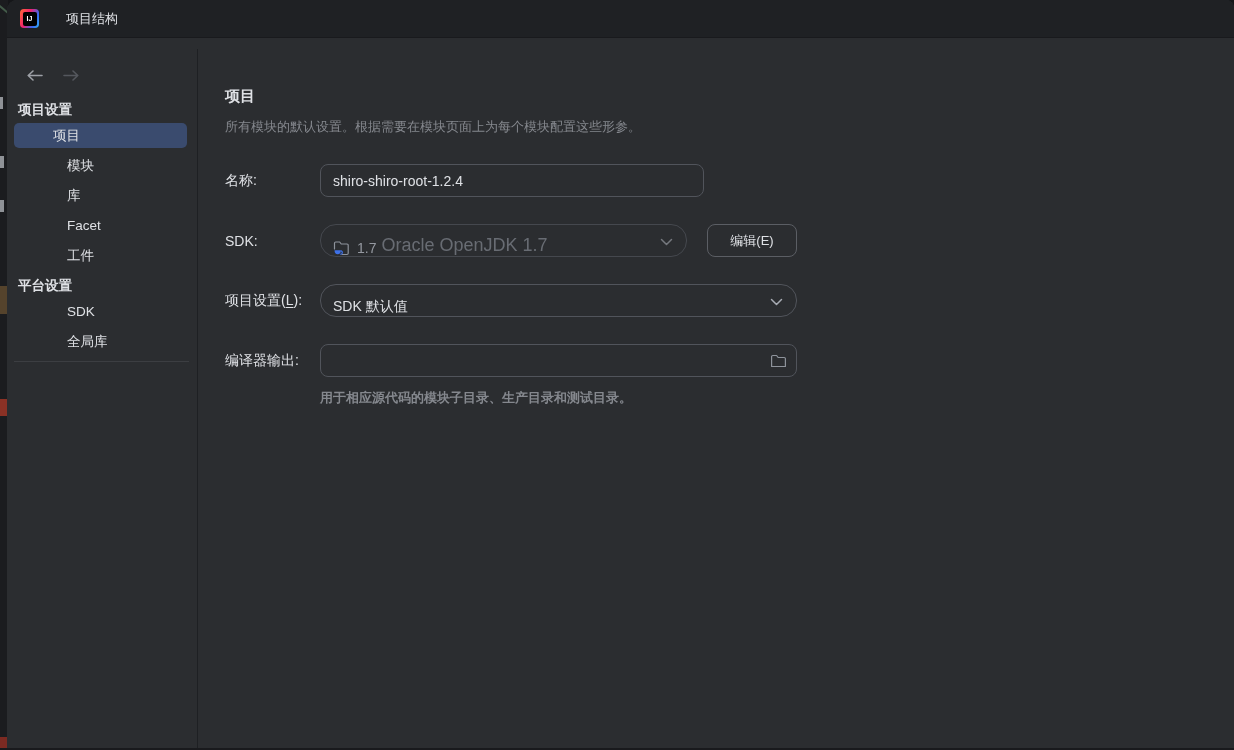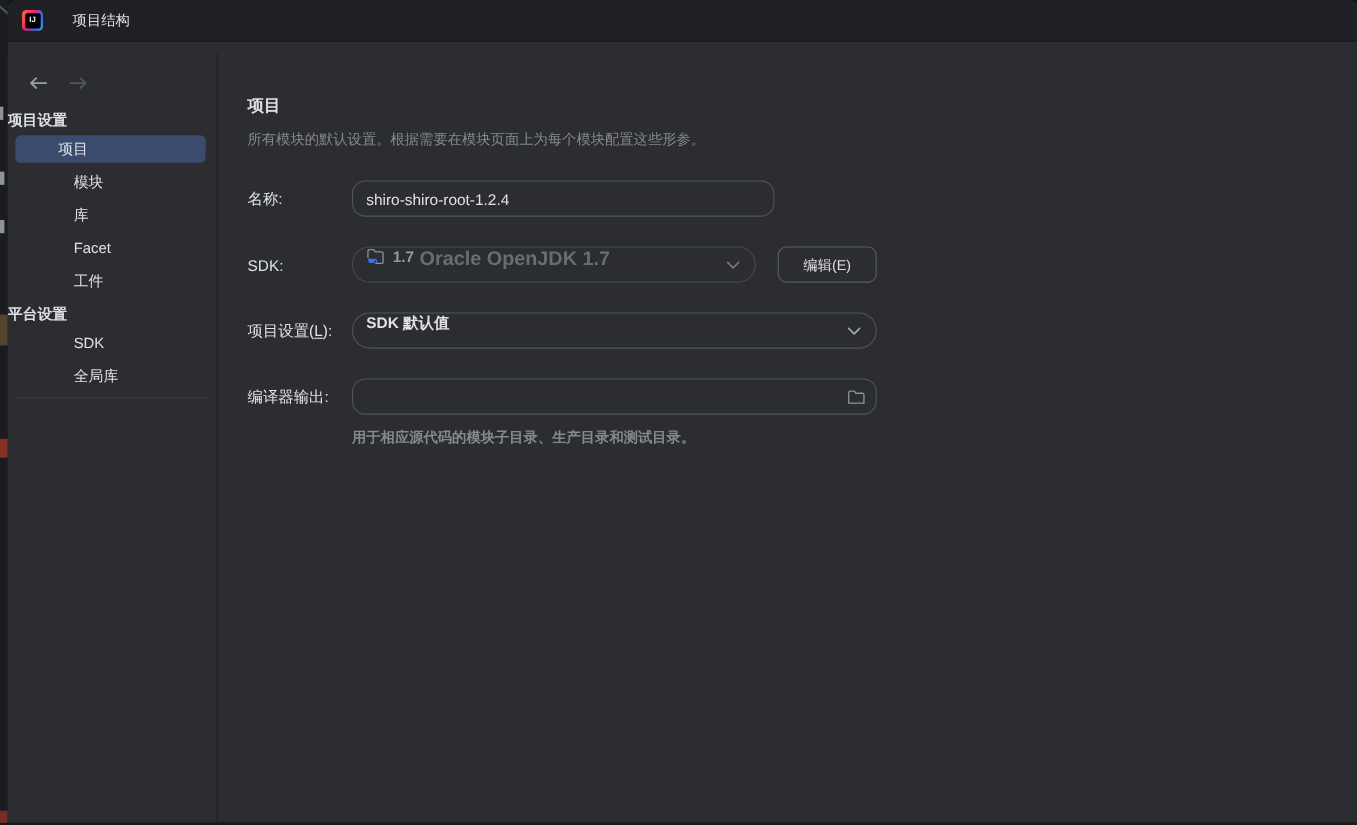--- a/index.html
+++ b/index.html
@@ -37,21 +37,21 @@
     display:flex; align-items:center; justify-content:center; }
   .win-title { margin-left:27px; font-size:13px; color:#dfe1e5; }
 
   
   .sidebar {
     position:absolute; left:0; top:49px; bottom:0; width:191px;
     border-right:1px solid #1e2023; background:#2b2d30;
   }
   .nav-arrows { display:flex; gap:15px; padding:13px 0 0 16px; height:40px; align-items:center; }
   .nav-btn { width:22px; height:18px; display:flex; align-items:center; justify-content:center; }
-  .group-header { height:26px; line-height:26px; 
+  .group-header { height:26px; line-height:26px; padding-left:11px;
     font-size:13.5px; font-weight:bold; color:#dfe1e5; }
   .side-item { height:25px; line-height:25px; padding-left:60px;
     font-size:13.5px; color:#dfe1e5; margin-bottom:5px; cursor:default; white-space:nowrap; }
   .side-item.selected { background:#3a4b6e; border-radius:5px;
     margin-left:7px; margin-right:10px; padding-left:39px; }
   .side-divider { height:1px; background:#3c3e42; margin:7px 8px 11px 7px; }
 
   
   .content { position:absolute; left:192px; top:49px; right:0; bottom:0; padding:38px 0 0 26px; }
   .page-title { font-size:15px; font-weight:bold; color:#dfe1e5; }
@@ -59,23 +59,23 @@
   .form { margin-top:28px; }
   .row { display:flex; align-items:center; margin-bottom:27px; }
   .row-label { width:95px; flex:none; font-size:14px; color:#dfe1e5; }
   .mn { text-decoration:underline; text-underline-offset:2px; }
 
   .tf {
     height:33px; border:1px solid #51545b; border-radius:8px; background:#2b2d30;
     color:#dfe1e5; font-size:14px; font-family:"Liberation Sans",sans-serif;
     padding:0 12px; outline:none; display:flex; align-items:center;
   }
-  input.tf { display:block;border-radius:12px; }
+  input.tf { display:block; }
   .tf-name { width:384px; }
-  .combo { position:relative; height:33px; border-radius:16px; display:flex; align-items:flex-start; padding:0 12px;font-weight:bold; }
+  .combo { position:relative; height:33px; border-radius:16px; display:flex; align-items:flex-end; padding:0 12px; }
   .combo-sdk { width:367px; border:1px solid #45484e; color:#686c73; }
   .combo-lang { width:477px; border:1px solid #51545b; color:#dfe1e5; }
   .combo .chev { position:absolute; right:13px; top:50%; transform:translateY(-50%); }
   .sdk-version { color:#9599a1; font-size:14px; margin-left:7px; }
   .sdk-name { color:#686c73; font-size:18px; margin-left:5px; }
   .combo-lang .val { font-size:14px; }
   .btn {
     height:33px; width:90px; margin-left:20px; border:1px solid #5b5e64; border-radius:8px;
     background:transparent; color:#dfe1e5; font-size:13px;
     font-family:"Liberation Sans",sans-serif; cursor:default;

